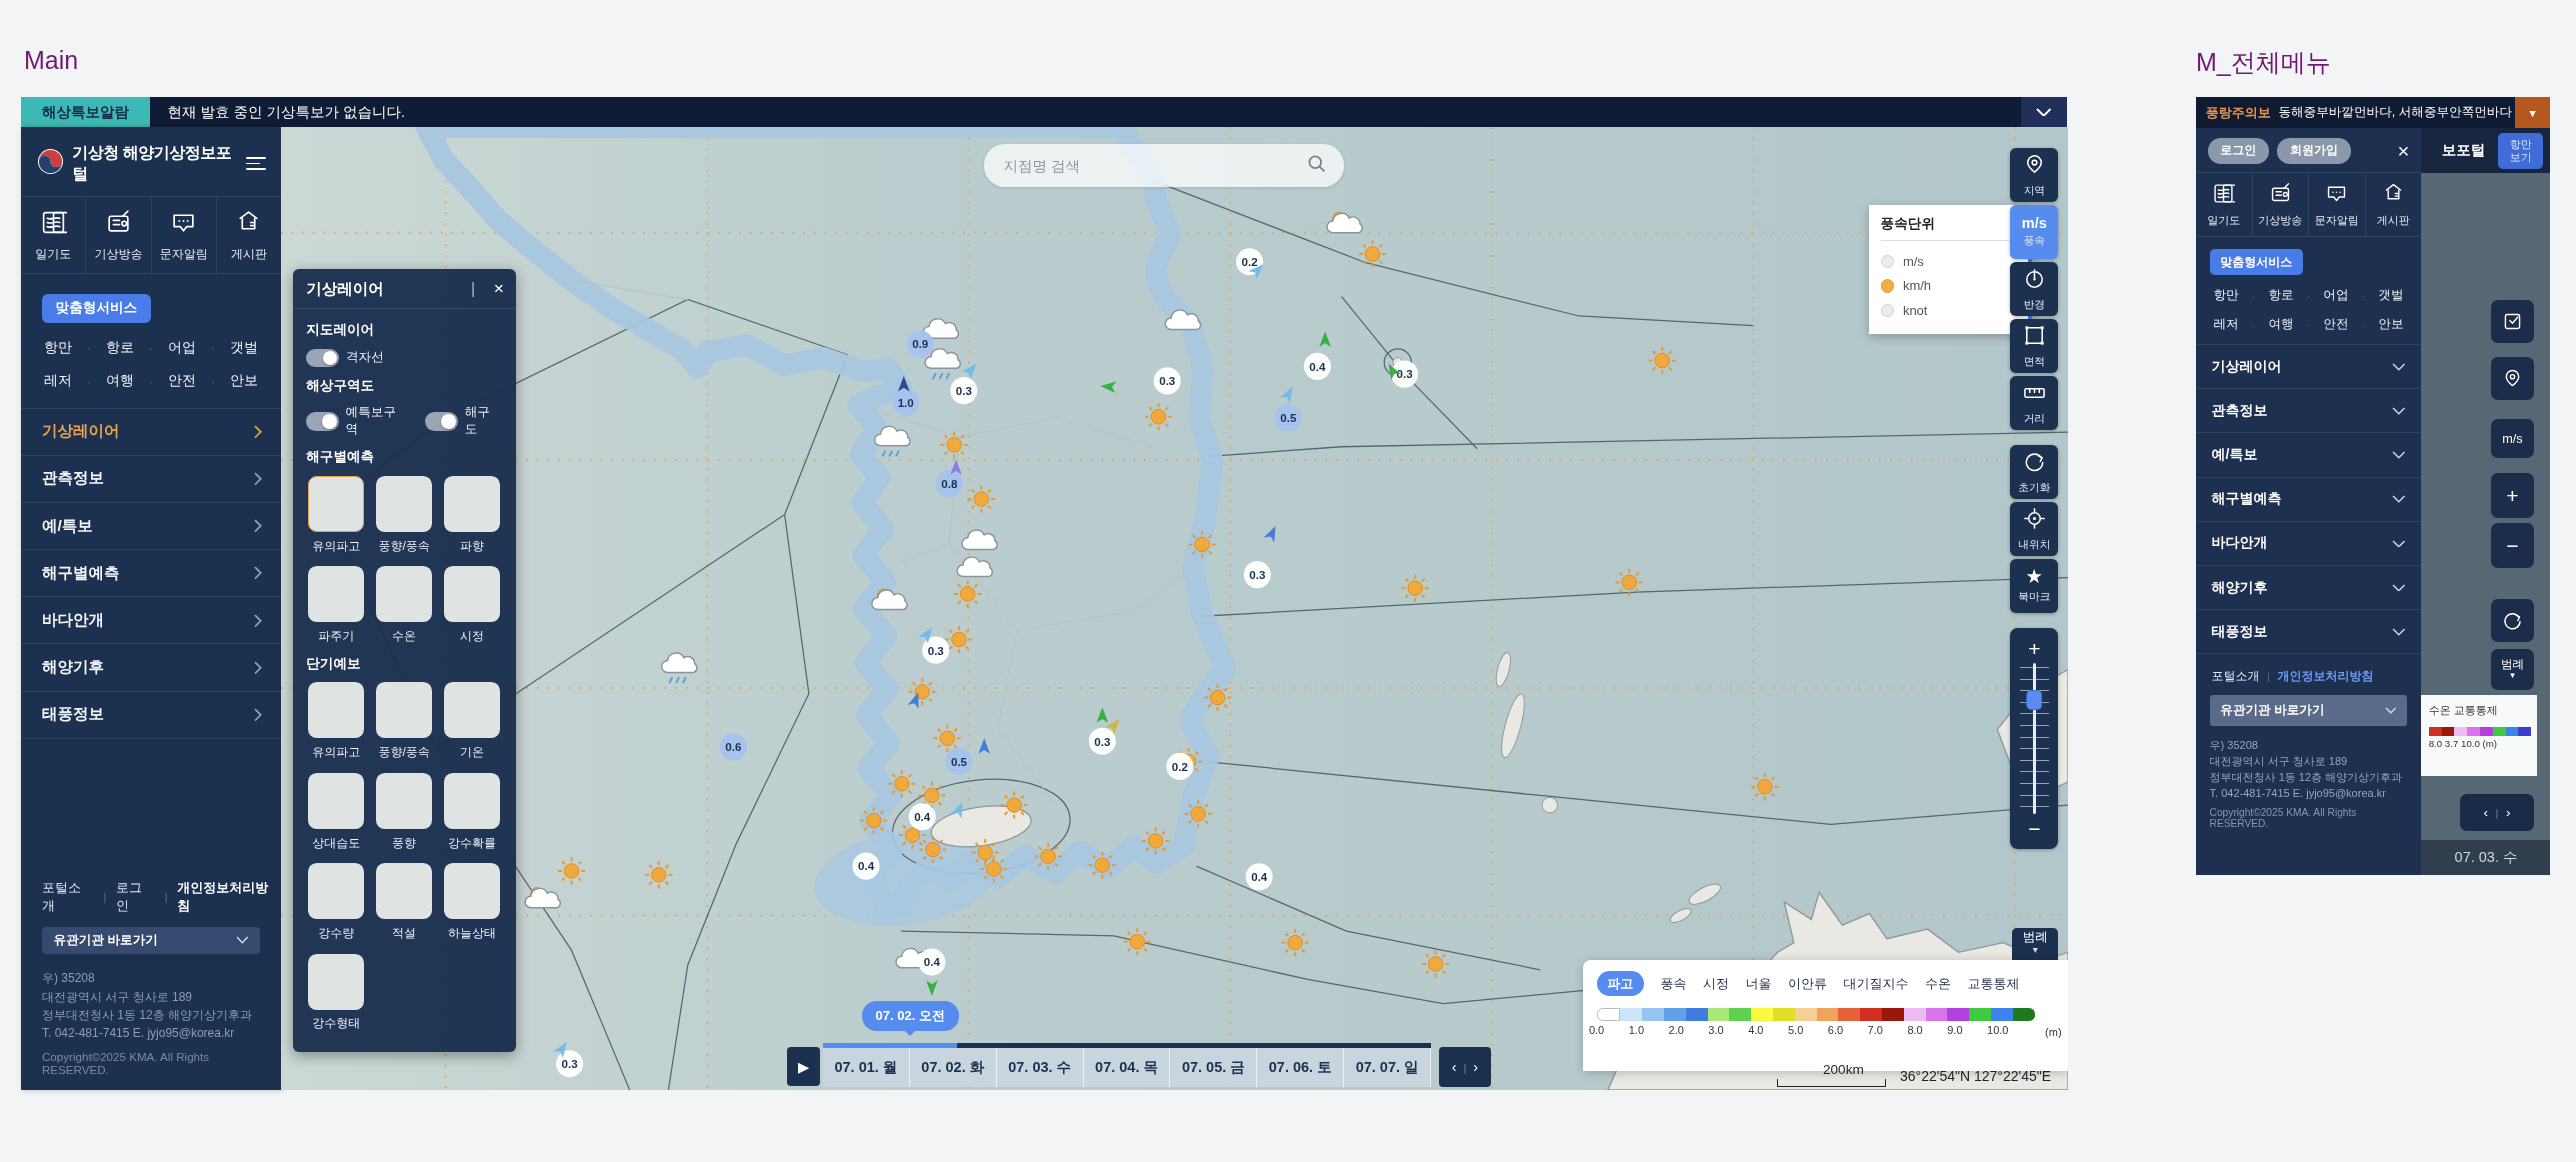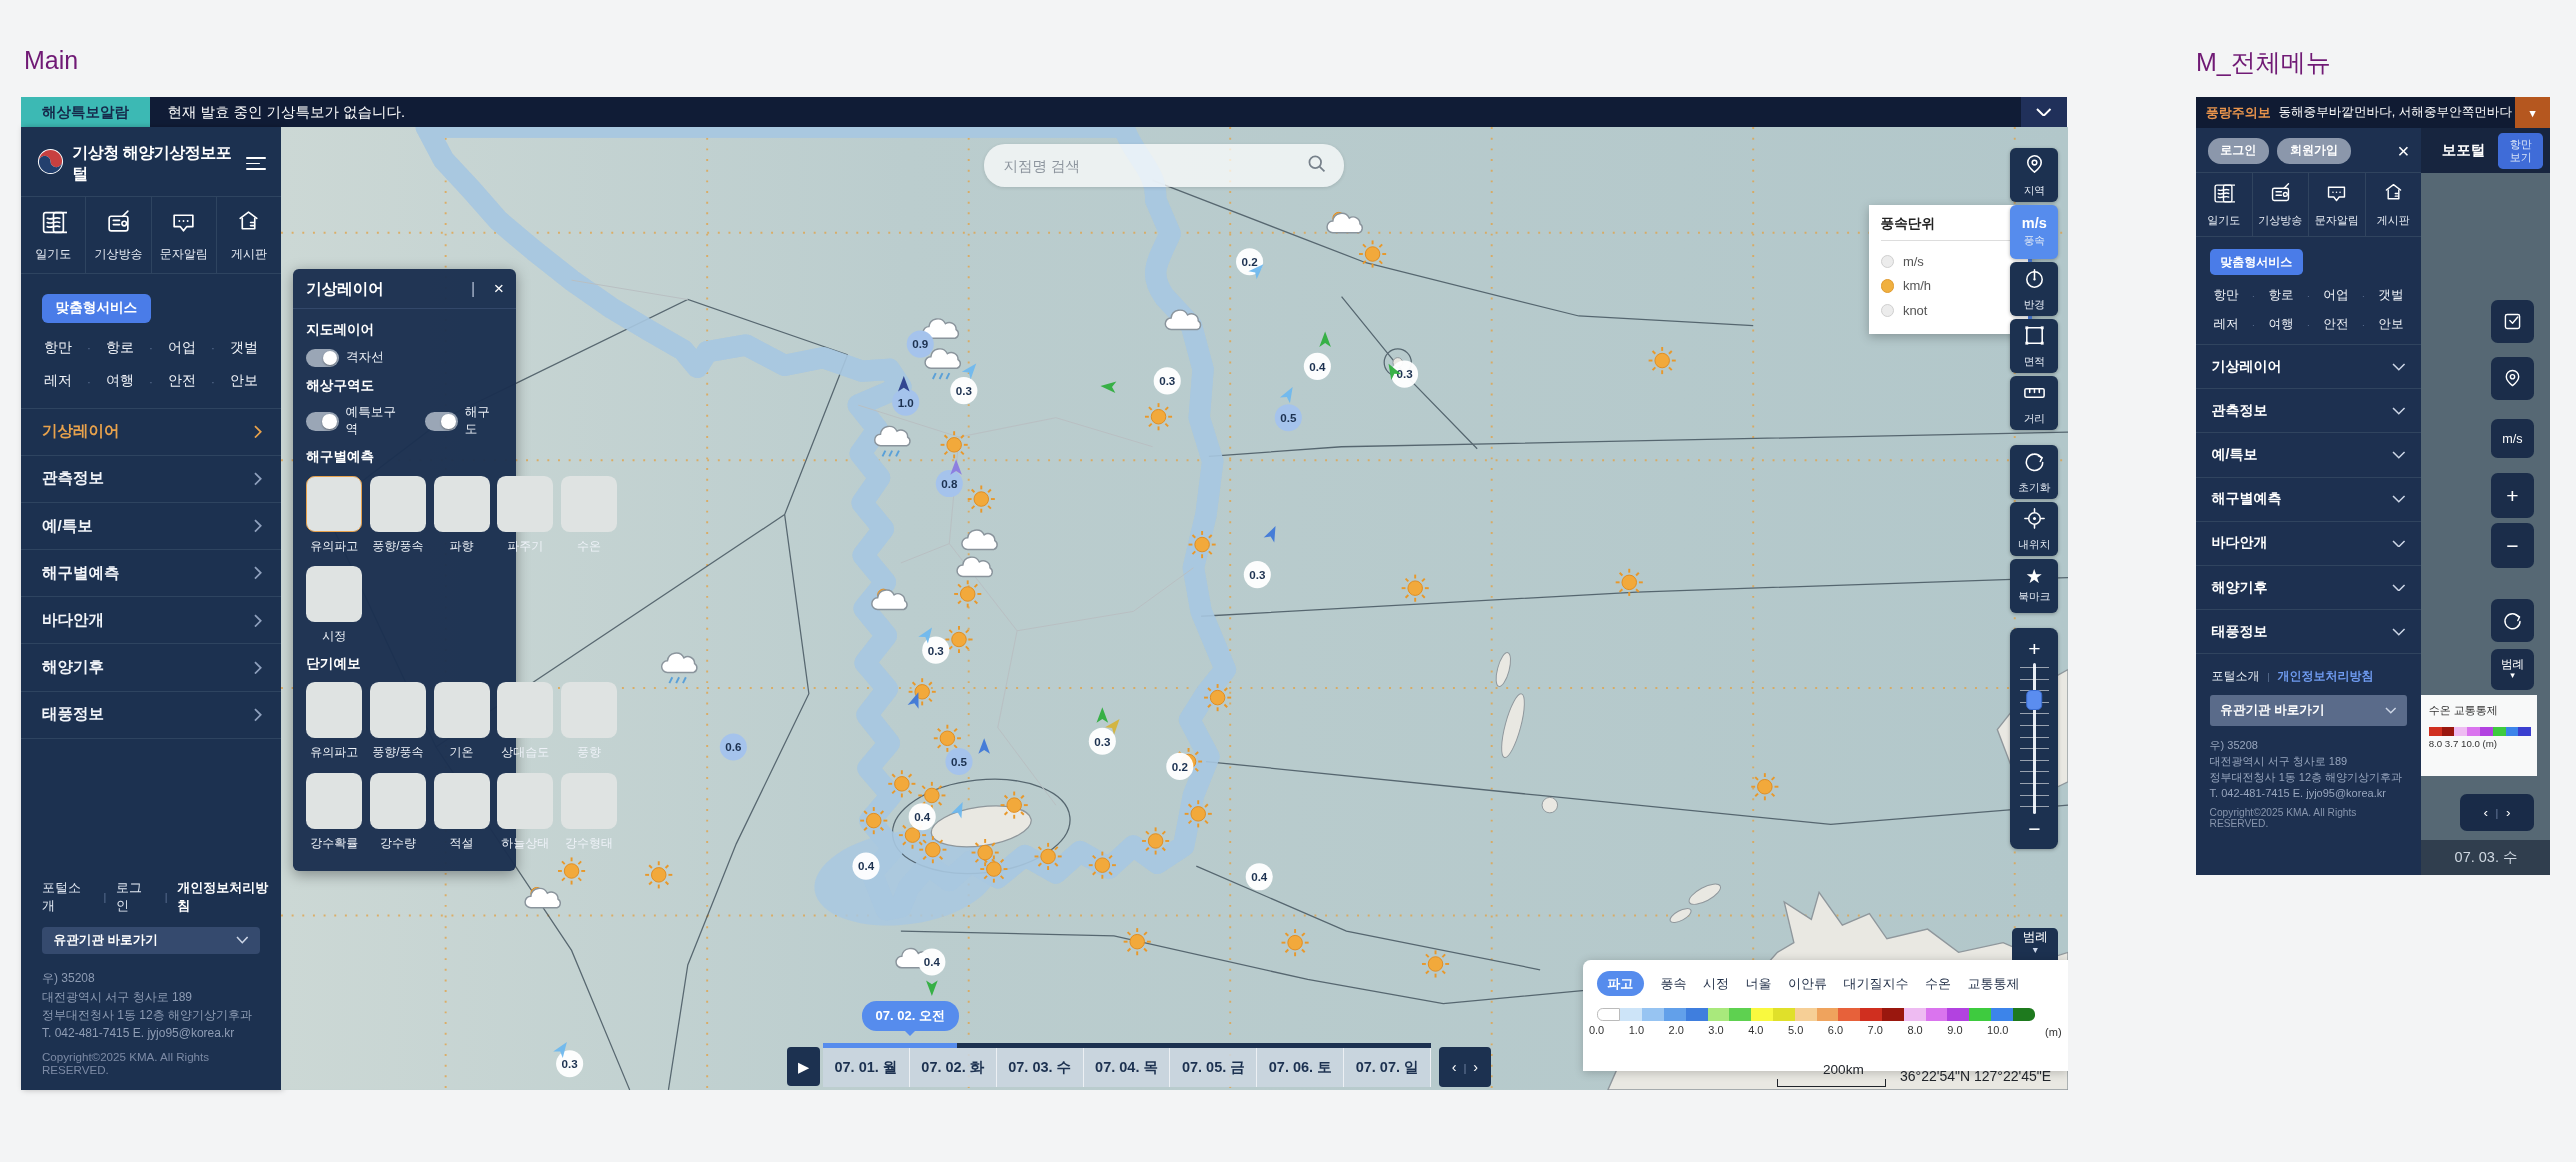--- a/index.html
+++ b/index.html
@@ -49,21 +49,21 @@
   .lp-title{font-size:15.5px;font-weight:bold;}
   .lp-close{display:flex;align-items:center;gap:9.7px;color:#aebad0;}
   .lp-close .x{font-size:17.4px;color:#fff;cursor:pointer;line-height:1;}
   .lp-body{padding:11.6px 13.6px 13.6px 13.6px;}
   .lp-sec-title{font-size:13.6px;font-weight:bold;margin:9.7px 0 9.7px;}
   .tg-row{display:flex;align-items:center;gap:17.4px;margin-bottom:5.8px;}
   .tg{display:flex;align-items:center;gap:6.8px;cursor:pointer;}
   .tg .track{width:33px;height:18.4px;border-radius:9.7px;background:#9aa6b6;position:relative;}
   .tg .track::after{content:"";position:absolute;right:1.9px;top:1.9px;width:14.5px;height:14.5px;border-radius:50%;background:#fff;box-shadow:0 1px 1.9px rgba(0,0,0,.35);}
   .tg .tlbl{font-size:12.6px;color:#eef2f8;}
-  .thumb-grid{display:grid;grid-template-columns:repeat(5,1fr);column-gap:7.7px;row-gap:11.6px;margin-bottom:5.8px;}
+  .thumb-grid{display:grid;grid-template-columns:repeat(3,1fr);column-gap:7.7px;row-gap:11.6px;margin-bottom:5.8px;}
   .thumb{display:flex;flex-direction:column;align-items:center;gap:5.8px;cursor:pointer;}
   .thumb .img{width:54px;height:54px;border-radius:8.7px;border:1.9px solid transparent;background:#dfe3e2;}
   .thumb.sel .img{border-color:#e8a24c;}
   .thumb .tl{font-size:12px;color:#eef2f8;}
   
   .tm-wave{background:linear-gradient(100deg,#6fa8e8 0%,#9cc4ee 30%,#bfe08c 45%,#e8e26a 55%,#e3e3dc 70%,#d9dcd8 100%);}
   .tm-wind{background:linear-gradient(120deg,#7a5fd0 0%,#a98ae6 35%,#cdb3f2 55%,#7ec86a 80%,#4da04c 100%);}
   .tm-wavedir{background:#c2ced4;background-image:radial-gradient(#8fa6b4 1px,transparent 1px);background-size:6.8px 6.8px;}
   .tm-period{background:linear-gradient(105deg,#5e9ce4 0%,#8cc0f0 40%,#9ed97c 70%,#c8e8a0 100%);}
   .tm-sst{background:linear-gradient(115deg,#3f9c46 0%,#7cc45c 35%,#d8cc5a 65%,#e0b84e 100%);}

